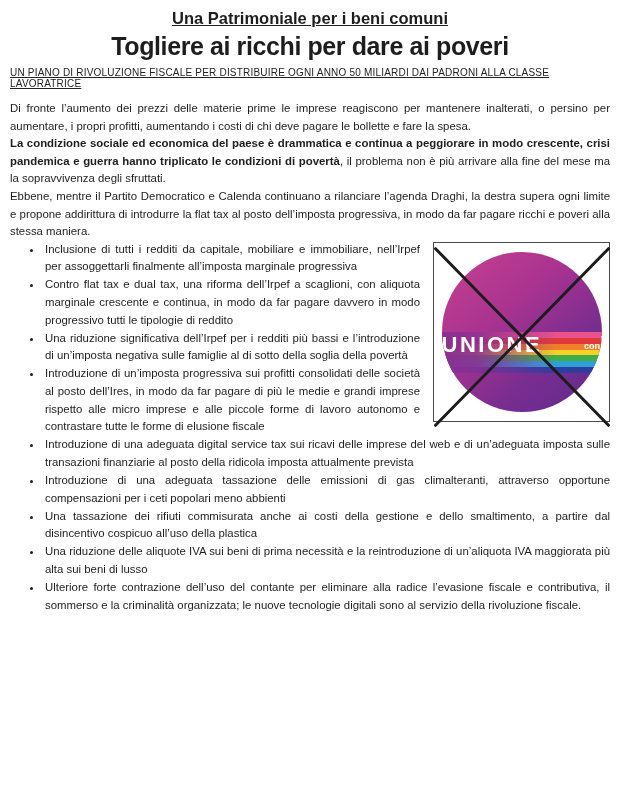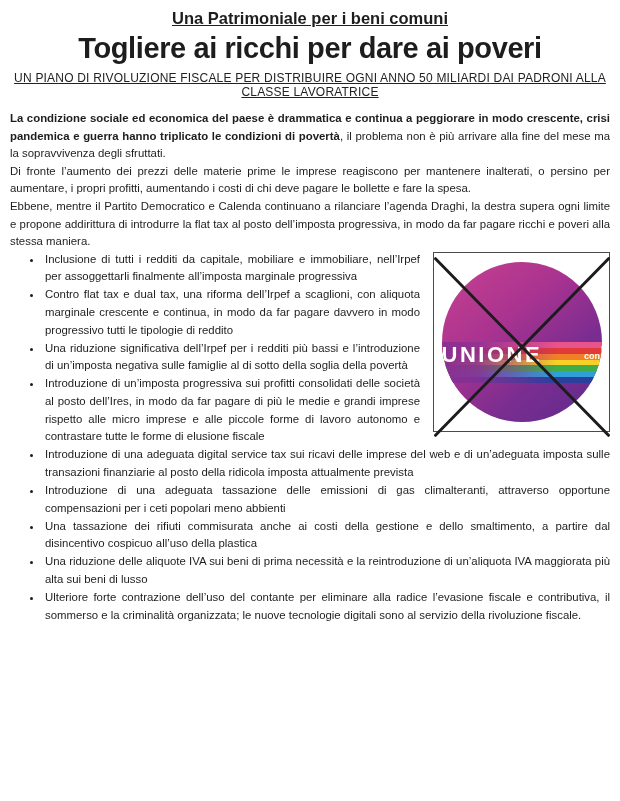--- a/index.html
+++ b/index.html
@@ -11,25 +11,25 @@
     color: #1d1d1d;
   }
   .page { width: 620px; height: 801px; padding: 6px 10px 3px 10px; }
 
   
   .supertitle {
     text-align: center; font-weight: bold; font-size: 16.5px;
     text-decoration: underline; margin-top: 3px;
   }
   .title {
-    text-align: center; font-weight: bold; font-size: 29px;
+    text-align: center; font-weight: bold; font-size: 25px;
     letter-spacing: -0.4px; margin: 4px 0 6px 0;
   }
   .subtitle {
-    text-align: center; font-size: 12px; letter-spacing: 0.2px;
+    font-size: 10px; letter-spacing: 0.2px;
     text-decoration: underline; margin-bottom: 11px; color: #222;
   }
 
   
   .intro p { margin: 0; font-size: 11.4px; line-height: 17.6px; text-align: justify; }
   .intro .b { font-weight: bold; }
   .it { }
 
   
   .highlight {
@@ -79,22 +79,22 @@
 </head>
 <body>
 
 <div class="page">
 
   <div class="supertitle">Una Patrimoniale per i beni comuni</div>
   <div class="title">Togliere ai ricchi per dare ai poveri</div>
   <div class="subtitle">UN PIANO DI RIVOLUZIONE FISCALE PER DISTRIBUIRE OGNI ANNO 50 MILIARDI DAI PADRONI ALLA CLASSE LAVORATRICE</div>
 
   <div class="intro">
+    <p>Di fronte l’aumento dei prezzi delle materie prime le imprese reagiscono per mantenere inalterati, o persino per aumentare, i propri profitti, aumentando i costi di chi deve pagare le bollette e fare la spesa.</p>
     <p><span class="b">La condizione sociale ed economica del paese è drammatica e continua a peggiorare in modo crescente, crisi pandemica e guerra hanno triplicato le condizioni di povertà</span><span>, il problema non è più arrivare alla fine del mese ma la sopravvivenza degli sfruttati.</span></p>
-    <p>Di fronte l’aumento dei prezzi delle materie prime le imprese reagiscono per mantenere inalterati, o persino per aumentare, i propri profitti, aumentando i costi di chi deve pagare le bollette e fare la spesa.</p>
     <p><span>Ebbene, mentre il Partito Democratico e Calenda continuano a rilanciare l’agenda Draghi, la destra supera ogni limite e propone addirittura di introdurre la </span><span class="it">flat tax</span><span> al posto dell’imposta progressiva, in modo da far pagare ricchi e poveri alla stessa maniera.</span></p>
   </div>
 
 
 
   <div class="mid">
     <div class="vote-box">
       <div class="logo-wrap">
         <div class="logo-circle">
           <div class="rainbow">

